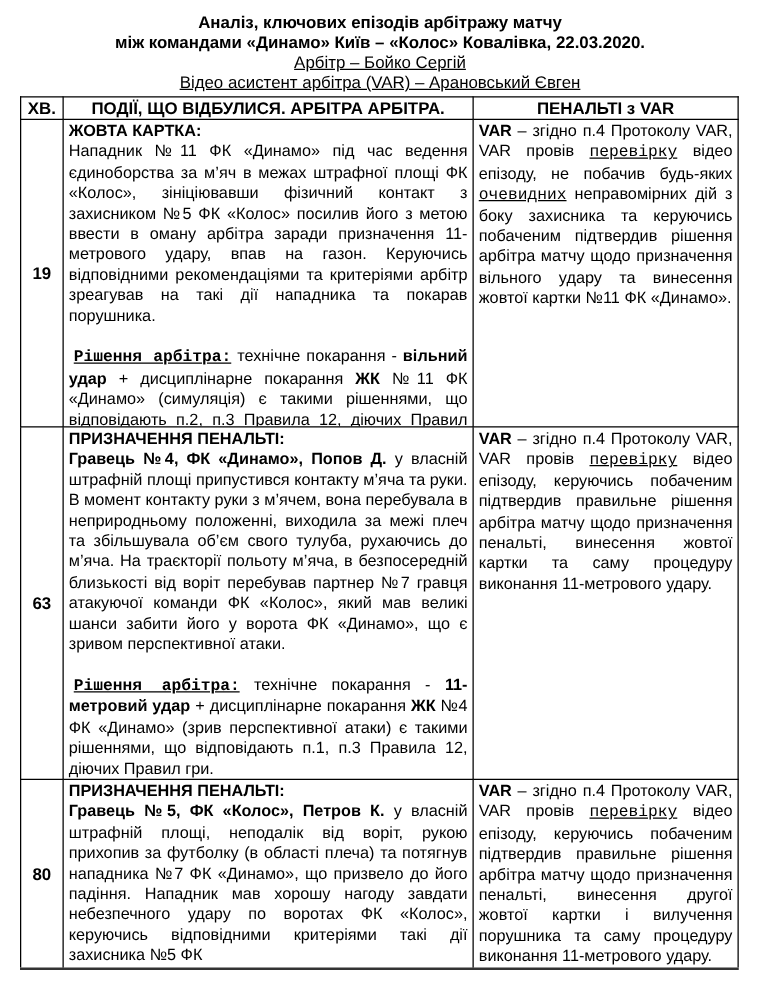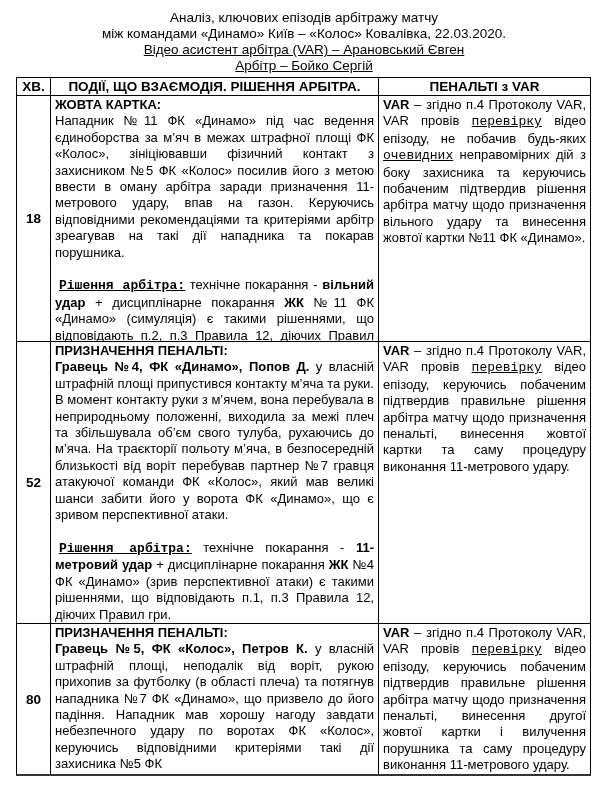--- a/index.html
+++ b/index.html
@@ -5,21 +5,21 @@
   html,body{margin:0;padding:0;background:#fff;}
   body{
     width:608px;height:805px;overflow:hidden;color:#000;
     font-family:"Liberation Sans", sans-serif;
     -webkit-font-smoothing:antialiased;
   }
   .page{padding-top:10px;}
   .title-line{
     text-align:center;font-size:13.5px;line-height:16px;white-space:nowrap;
   }
-  .bold{font-weight:normal;}
+  .bold{font-weight:bold;}
   .under{text-decoration:underline;}
   table.tbl{
     border-collapse:collapse;table-layout:fixed;
     margin:3px 0 0 16px;width:574px;padding-left:24px;
   }
   .tbl th,.tbl td{
     border:1px solid #000;padding:0;vertical-align:top;overflow:hidden;
   }
   .tbl thead th{
     font-size:13.5px;font-weight:bold;text-align:center;
@@ -42,55 +42,55 @@
   .ind{text-indent:4px;}
   
   .tbl{border-bottom:2px solid #333;}
 </style>
 </head>
 <body>
 
 <div class="page">
   <div class="title-line bold">Аналіз, ключових епізодів арбітражу матчу</div>
   <div class="title-line bold">між командами «Динамо» Київ – «Колос» Ковалівка, 22.03.2020.</div>
+  <div class="title-line under">Арбітр – Бойко Сергій</div>
   <div class="title-line under">Відео асистент арбітра (VAR) – Арановський Євген</div>
-  <div class="title-line under">Арбітр – Бойко Сергій</div>
 
   <table class="tbl">
     <colgroup>
       <col style="width:34px">
       <col style="width:328px">
       <col style="width:212px">
     </colgroup>
     <thead>
       <tr>
         <th>ХВ.</th>
-        <th>ПОДІЇ, ЩО ВЗАЄМОДІЯ. РІШЕННЯ АРБІТРА.</th>
+        <th>ПОДІЇ, ЩО ВІДБУЛИСЯ. АРБІТРА АРБІТРА.</th>
         <th>ПЕНАЛЬТІ з VAR</th>
       </tr>
     </thead>
     <tbody>
       <tr class="r1">
-        <td class="min">18</td>
+        <td class="min">19</td>
         <td>
             <div class="cellbox">
               <div class="para"><span class="b">ЖОВТА КАРТКА:</span></div>
               <div class="para"><span>Нападник №11 ФК «Динамо» під час ведення єдиноборства за м’яч в межах штрафної площі ФК «Колос», зініціювавши фізичний контакт з захисником №5 ФК «Колос» посилив його з метою ввести в оману арбітра заради призначення 11-метрового удару, впав на газон. Керуючись відповідними рекомендаціями та критеріями арбітр зреагував на такі дії нападника та покарав порушника.</span></div>
               <div class="para">&nbsp;</div>
               <div class="para ind"><span class="b u">Рішення арбітра:</span><span> </span><span class="i">технічне покарання</span><span> - </span><span class="b">вільний удар</span><span> + </span><span class="i">дисциплінарне покарання</span><span> </span><span class="b">ЖК</span><span> №11 ФК «Динамо» (симуляція) є такими рішеннями, що відповідають п.2, п.3 Правила 12, діючих Правил гри.</span></div>
             </div>
           </td>
         <td>
             <div class="cellbox">
               <div class="para"><span class="b">VAR</span><span> – згідно п.4 Протоколу VAR, VAR провів </span><span class="u">перевірку</span><span> відео епізоду, не побачив будь-яких </span><span class="u">очевидних</span><span> неправомірних дій з боку захисника та керуючись побаченим підтвердив рішення арбітра матчу щодо призначення вільного удару та винесення жовтої картки №11 ФК «Динамо».</span></div>
             </div>
           </td>
       </tr>
       <tr class="r2">
-        <td class="min">52</td>
+        <td class="min">63</td>
         <td>
             <div class="cellbox">
               <div class="para"><span class="b">ПРИЗНАЧЕННЯ ПЕНАЛЬТІ:</span></div>
               <div class="para"><span class="b">Гравець №4, ФК «Динамо», Попов Д.</span><span> у власній штрафній площі припустився контакту м’яча та руки. В момент контакту руки з м’ячем, вона перебувала в неприродньому положенні, виходила за межі плеч та збільшувала об’єм свого тулуба, рухаючись до м’яча. На траєкторії польоту м’яча, в безпосередній близькості від воріт перебував партнер №7 гравця атакуючої команди ФК «Колос», який мав великі шанси забити його у ворота ФК «Динамо», що є зривом перспективної атаки.</span></div>
               <div class="para">&nbsp;</div>
               <div class="para ind"><span class="b u">Рішення арбітра:</span><span> </span><span class="i">технічне покарання</span><span> - </span><span class="b">11-метровий удар</span><span> + </span><span class="i">дисциплінарне покарання</span><span> </span><span class="b">ЖК</span><span> №4 ФК «Динамо» (зрив перспективної атаки) є такими рішеннями, що відповідають п.1, п.3 Правила 12, діючих Правил гри.</span></div>
             </div>
           </td>
         <td>
             <div class="cellbox">

